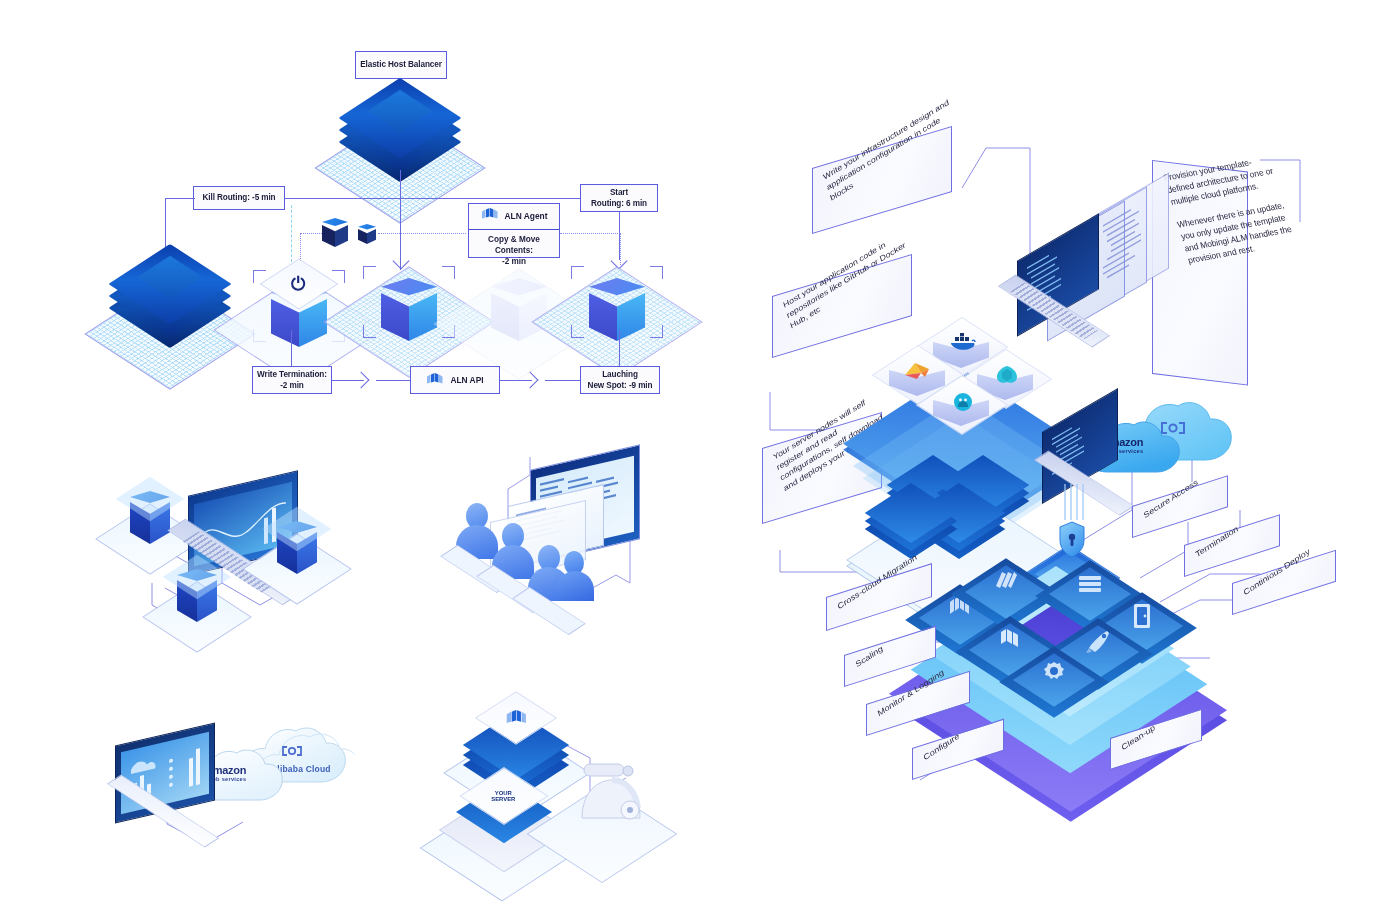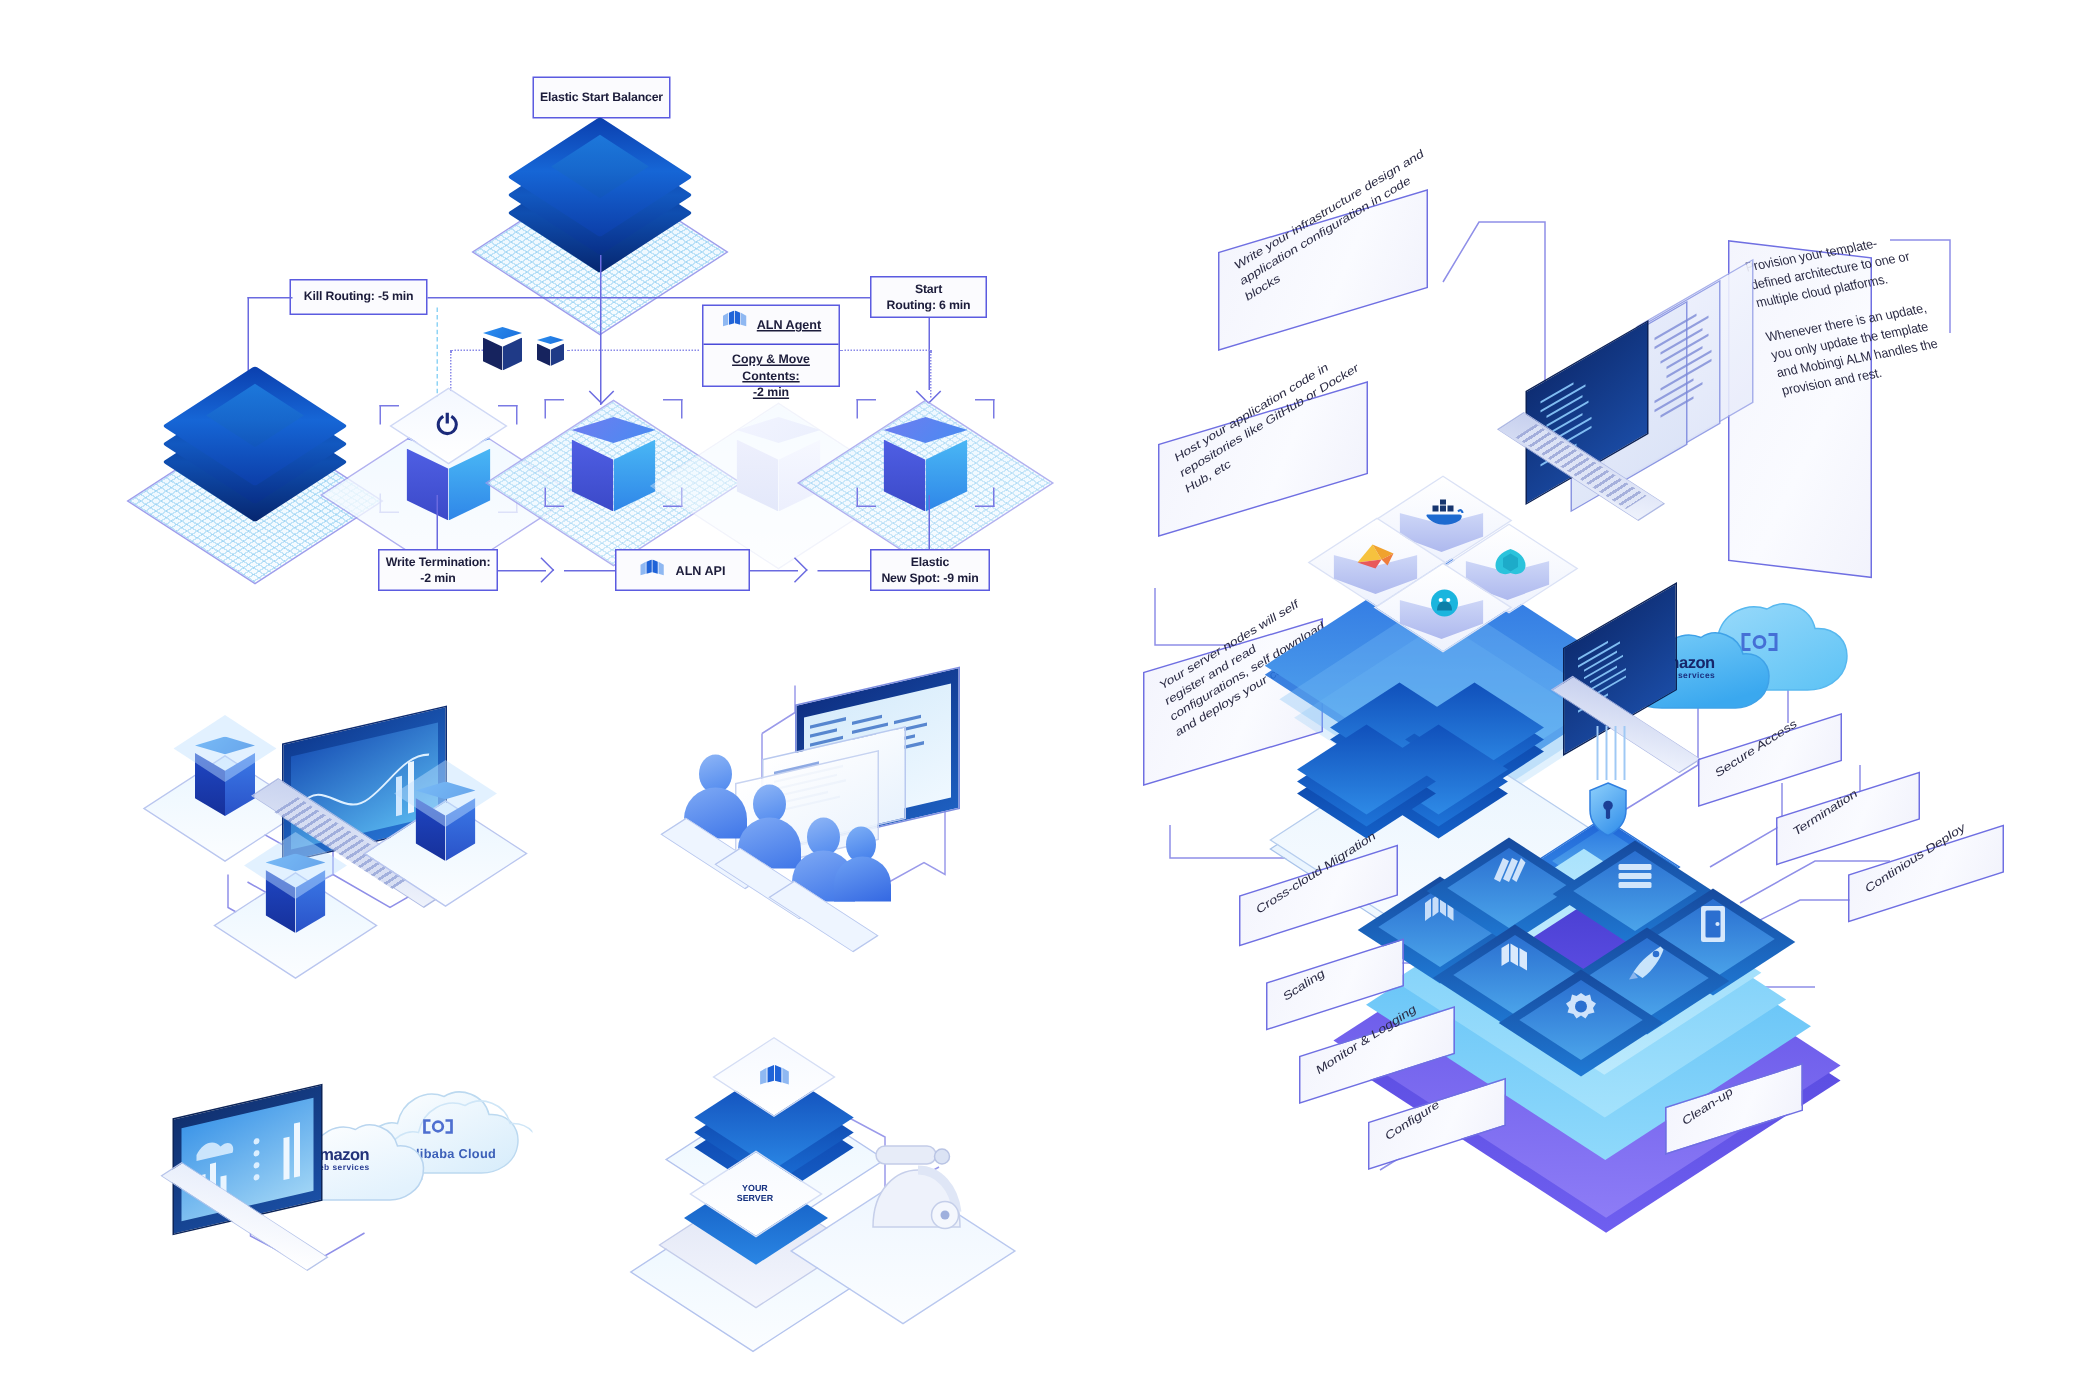--- a/index.html
+++ b/index.html
@@ -181,21 +181,21 @@
     letter-spacing:.2px;
   }
 
   .hubtile { position:absolute; }
 </style>
 </head>
 <body>
 
 <div id="stage">
 
-  <div class="flowbox" style="left:355px; top:51px; width:92px; height:28px;">Elastic Start Balancer</div>
+  <div class="flowbox" style="left:355px; top:51px; width:92px; height:28px;">Elastic Host Balancer</div>
   <div class="ln v" style="left:400px; top:79px; height:26px;"></div>
 
   <div class="iso" style="left:330px; top:92px; width:140px; height:90px;">
     <div class="plate grid" style="left:20px; top:26px; width:100px; height:100px; "></div>
     <div class="slab b" style="left:34px; top:14px;"></div>
     <div class="slab m" style="left:34px; top:2px;"></div>
     <div class="slab t" style="left:34px; top:-10px;"></div>
     <div class="slabcore" style="left:51px; top:-0.5px;"></div>
   </div>
 
@@ -208,21 +208,21 @@
     <span>Routing: 6 min</span>
   </div>
 
   <div class="ln h" style="left:165px; top:198px; width:30px;"></div>
   <div class="ln h" style="left:285px; top:198px; width:295px;"></div>
   <div class="ln v" style="left:165px; top:198px; height:62px;"></div>
   <div class="ln v" style="left:619px; top:212px; height:48px;"></div>
 
   <div class="ln dash-v" style="left:291px; top:205px; height:62px;"></div>
 
-  <div class="agentbox" style="left:468px; top:203px; width:92px; height:55px;text-decoration:underline;">
+  <div class="agentbox" style="left:468px; top:203px; width:92px; height:55px;">
     <div class="top">
       <span class="mlogo">
         <svg width="17" height="13" viewBox="0 0 34 26">
           <path d="M2 21 L2 7 L9 3 L9 19 Z" fill="#8fb8f2"></path>
           <path d="M10 19 L10 3 L17 0 L17 17 Z" fill="#1f63d8"></path>
           <path d="M18 17 L18 0 L25 3 L25 19 Z" fill="#1f63d8"></path>
           <path d="M26 19 L26 3 L33 7 L33 21 Z" fill="#8fb8f2"></path>
         </svg>
       </span>
       <span class="lbl">ALN Agent</span>
@@ -345,21 +345,21 @@
       </svg>
     </span>
     <span>ALN API</span>
   </div>
 
   <div class="ln h" style="left:500px; top:380px; width:32px;"></div>
   <div class="chev right" style="left:524px; top:374px;"></div>
   <div class="ln h" style="left:545px; top:380px; width:35px;"></div>
 
   <div class="flowbox" style="left:580px; top:366px; width:80px; height:28px; flex-direction:column;">
-    <span>Elastic</span>
+    <span>Lauching</span>
     <span>New Spot: -9 min</span>
   </div>
 
   <div class="iso" style="left:110px; top:455px; width:250px; height:190px;">
 
     <svg width="250" height="190" style="position:absolute;left:0;top:0;">
       <path d="M55 95 L78 108 L112 90 L112 128 L78 146 L55 133" fill="none" stroke="#8f8fe8" stroke-width="1"></path>
       <path d="M112 128 L150 150 L183 131 L183 95" fill="none" stroke="#8f8fe8" stroke-width="1"></path>
       <path d="M42 128 L42 150 L78 170" fill="none" stroke="#8f8fe8" stroke-width="1"></path>
     </svg>

